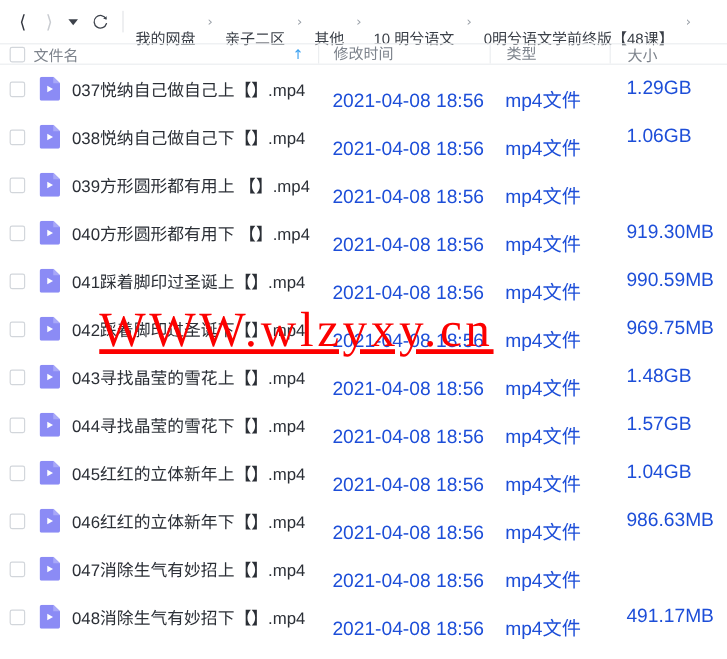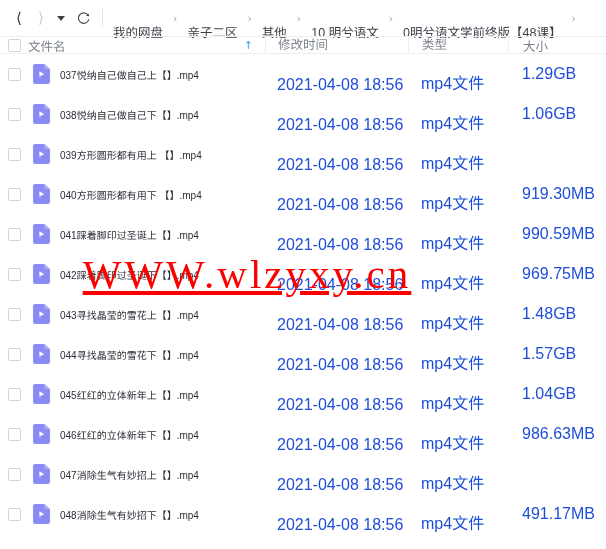--- a/index.html
+++ b/index.html
@@ -190,21 +190,21 @@
     width: 17px;
     height: 20px;
     flex: 0 0 17px;
     margin-left: 5px;
     margin-right: 10px;
     position: relative;
   }
 
   .fname {
     color: #2b2f36;
-    font-size: 10px;
+    font-size: 14px;
     white-space: nowrap;
     overflow: hidden;
   }
   .cell-muted {
     color: #1d4ed8;
     font-size: 16px;
   }
 
   
   .watermark {

